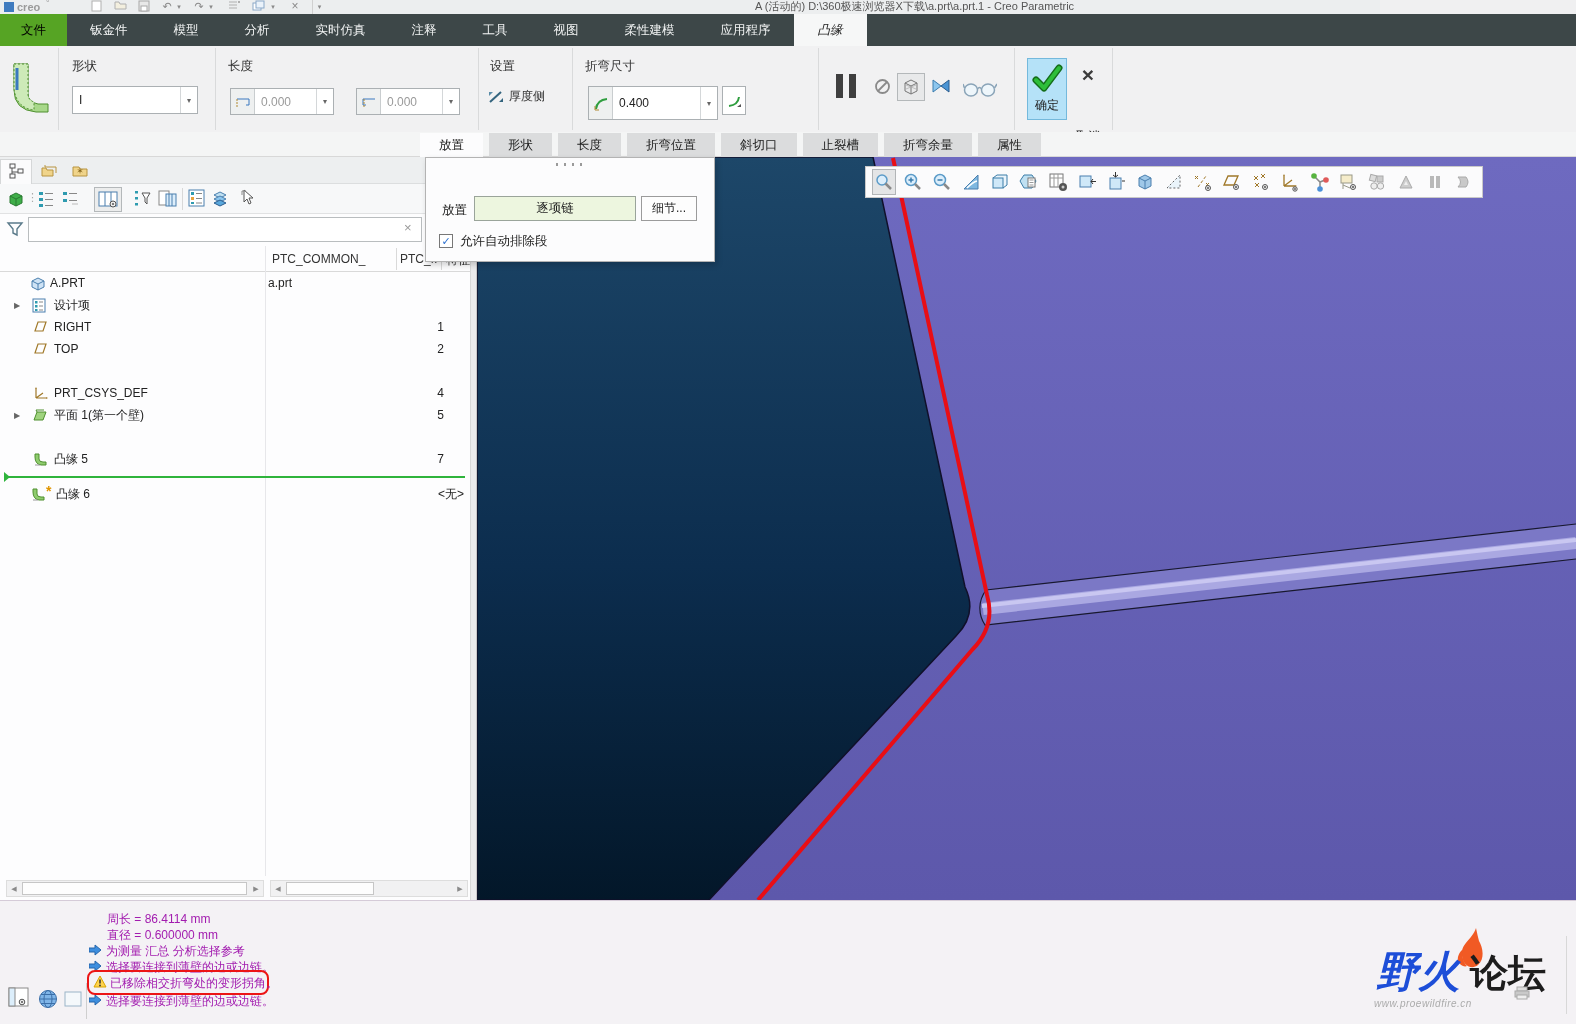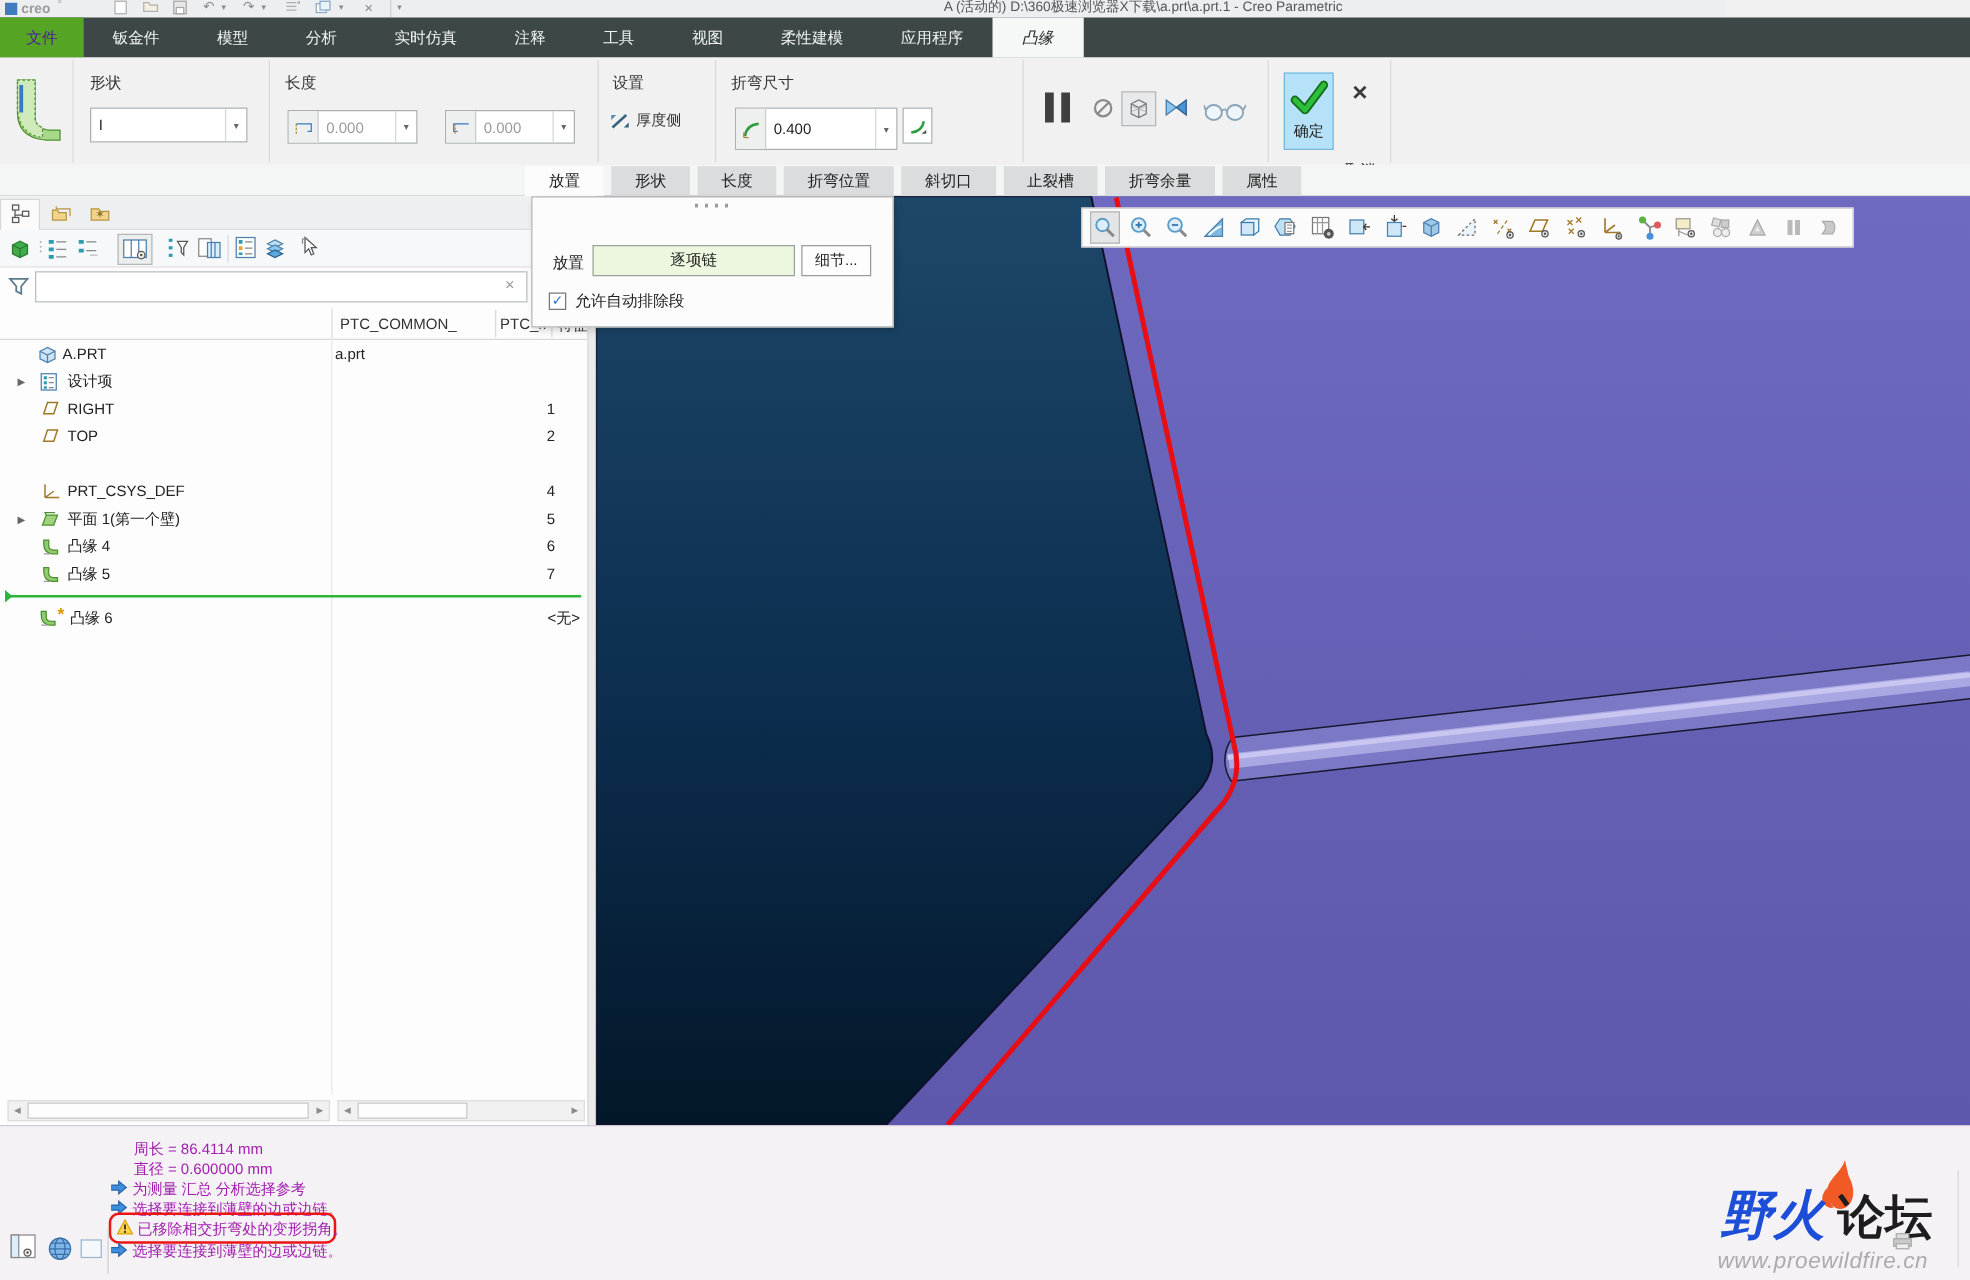--- a/index.html
+++ b/index.html
@@ -11,21 +11,21 @@
 #titlebar { position:absolute; left:0; top:0; width:1380px; height:14px; background:#eceeef; }
 #titlebar .logo-cube { position:absolute; left:4px; top:2px; }
 #titlebar .logo-text { position:absolute; left:17px; top:0; font-size:11px; font-weight:bold; color:#9b9b9b; line-height:14px; }
 #titlebar .logo-mark { position:absolute; left:46px; top:-2px; font-size:9px; color:#9b9b9b; }
 .qat { position:absolute; top:0; height:14px; line-height:13px; color:#8a8a8a; font-size:11px; text-align:center; }
 #titlebar .tb-title { position:absolute; left:755px; top:0; font-size:11px; color:#555; line-height:13px; white-space:nowrap; }
 
 
 #tabbar { position:absolute; left:0; top:14px; width:1576px; height:32px; background:#3d4748; display:flex; }
 .rtab { height:32px; line-height:32px; padding:0 23px; color:#f0f2f2; font-size:12.5px; white-space:nowrap; cursor:default; }
-.rtab.file { background:#56a424; color:#4c1d95; padding:0 21px; }
+.rtab.file { background:#56a424; color:#000000; padding:0 21px; }
 .rtab.active { background:#f6f7f7; color:#222; font-style:italic; padding:0 24px; }
 
 
 #ribbon { position:absolute; left:0; top:46px; width:1576px; height:86px; background:#f1f1f2; }
 .vsep { position:absolute; top:2px; width:1px; height:82px; background:#d9dadb; }
 .glabel { position:absolute; top:12px; font-size:12.5px; color:#333; }
 .combo { position:absolute; display:flex; align-items:stretch; background:#fff; border:1px solid #abb0b3; }
 .combo .cicon { width:24px; display:flex; align-items:center; justify-content:center; background:#eef0f0; border-right:1px solid #c9cdcf; }
 .combo .cval { flex:1; display:flex; align-items:center; padding-left:6px; font-size:12px; }
 .combo .cval.dim { color:#9a9a9a; }
@@ -95,21 +95,21 @@
 .picon { position:absolute; }
 #warnbox { position:absolute; left:87px; top:69px; width:182px; height:25px; border:2px solid #ec1515; border-radius:8px; }
 #blicons { position:absolute; left:0; top:82px; }
 #blicons .sep { position:absolute; left:86px; top:0; width:1px; height:36px; background:#cfcfcf; }
 
 
 #watermark { position:absolute; left:1372px; top:930px; width:200px; height:90px; z-index:5; }
 #watermark .wline { position:absolute; left:194px; top:6px; width:1px; height:78px; background:#d8d8d8; }
 #watermark .b1 { position:absolute; left:4px; top:14px; font-family:"DejaVu Serif","Liberation Serif",serif; font-style:italic; font-weight:bold; font-size:42px; color:#1d4ed8; }
 #watermark .b2 { position:absolute; left:98px; top:18px; font-family:"DejaVu Serif","Liberation Serif",serif; font-weight:bold; font-size:38px; color:#1d1d1d; }
-#watermark .url { position:absolute; left:2px; top:68px; font-style:italic; font-size:18px; color:#ababab; letter-spacing:.5px; }
+#watermark .url { position:absolute; left:2px; top:68px; font-style:italic; font-size:10px; color:#ababab; letter-spacing:.5px; }
 </style>
 </head>
 <body>
 
 <div id="titlebar">
   <svg class="logo-cube" width="10" height="10">
       <rect x="0" y="0" width="10" height="10" fill="#3f7bbf"></rect>
     </svg>
   <span class="logo-text">creo</span>
   <span class="logo-mark">°</span>
@@ -412,28 +412,20 @@
   </div>
   <div class="trow" style="top:248px;">
     <span class="arrow">▶</span>
     <svg class="ti" style="left:32px;" width="16" height="14">
         <path d="M2,12 L5,4 L14,4 L11,12 Z" fill="#9fd37e" stroke="#4e8f2f"></path>
         <path d="M5,4 L4,2 L12,2" fill="none" stroke="#4e8f2f"></path>
       </svg>
     <span class="tname" style="left:54px;">平面 1(第一个壁)</span>
     <span class="tnum">5</span>
   </div>
-  <div class="trow" style="top:270px;">
-    <svg class="ti" style="left:32px;" width="16" height="14">
-        <path d="M3,2 L7,2 L7,7 Q7,10 11,10 L14,10 L14,13 L9,13 Q3,12 3,5 Z" fill="#8fcc6e" stroke="#4e8f2f"></path>
-        <path d="M3,13 h5" stroke="#999"></path>
-      </svg>
-    <span class="tname" style="left:54px;">凸缘 4</span>
-    <span class="tnum">6</span>
-  </div>
   <div class="trow" style="top:292px;">
     <svg class="ti" style="left:32px;" width="16" height="14">
         <path d="M3,2 L7,2 L7,7 Q7,10 11,10 L14,10 L14,13 L9,13 Q3,12 3,5 Z" fill="#8fcc6e" stroke="#4e8f2f"></path>
         <path d="M3,13 h5" stroke="#999"></path>
       </svg>
     <span class="tname" style="left:54px;">凸缘 5</span>
     <span class="tnum">7</span>
   </div>
   <div id="insertline">
       <span class="cap"></span>

